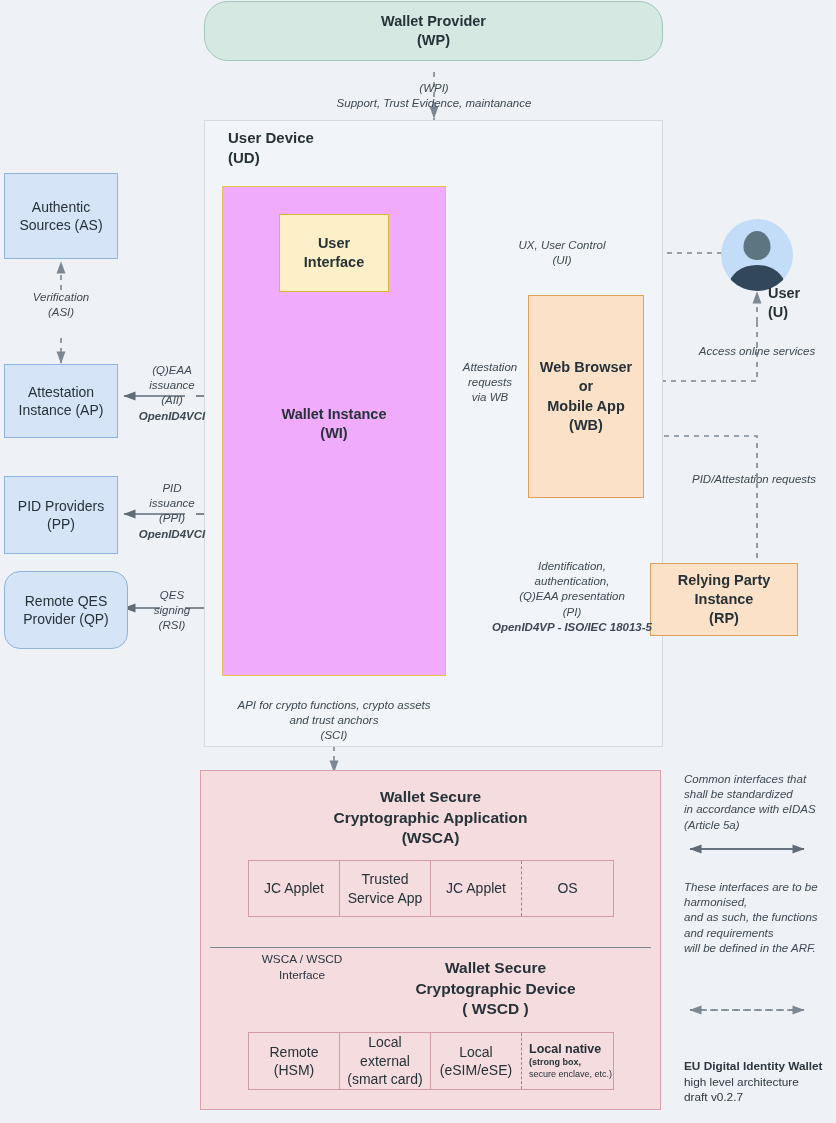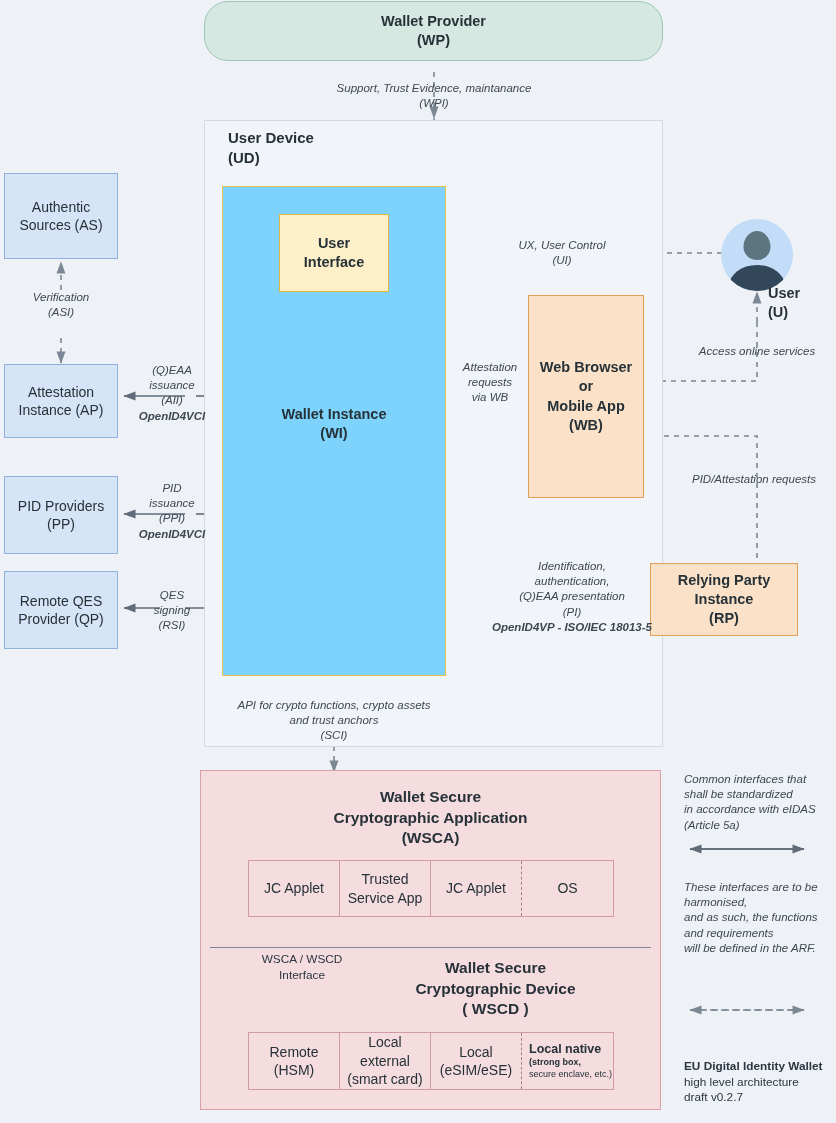--- a/index.html
+++ b/index.html
@@ -11,21 +11,21 @@
     overflow:hidden;
   }
   #stage{position:relative;width:836px;height:1123px;}
   .box{position:absolute;box-sizing:border-box;display:flex;flex-direction:column;
        align-items:center;justify-content:center;text-align:center;}
   .lbl{display:block;line-height:1.32;}
 
   
   .blue{background:#d6e4f7;border:1px solid #8fb3dd;}
   .green{background:#d5e8e2;border:1px solid #9ec7ba;}
-  .yellow{background:#7dd3fc;border:1px solid #e8c44d;}
+  .yellow{background:#f0abfc;border:1px solid #e8c44d;}
   .yellow-in{background:#fdf0c9;border:1px solid #e0b63a;}
   .orange{background:#fae1c8;border:1px solid #e0a05a;}
   .orange-rp{background:#fae1c8;border:1px solid #e0a05a;}
   .pink{background:#f4dcdf;border:1px solid #d9a0aa;}
   .pink-sub{background:#f4dcdf;border:1px solid #d19aa4;}
   .plain{background:#f1f4f8;border:1px solid #d4dae2;}
 
   .ttl{font-weight:bold;font-size:14.5px;}
   .ttl-sm{font-weight:normal;font-size:14px;}
   .ttl-lg{font-weight:bold;font-size:15.5px;}
@@ -105,22 +105,22 @@
       <line x1="804" y1="1010" x2="690" y2="1010" stroke-dasharray="6,5" marker-end="url(#ah)"></line>
     </g>
   </svg>
 
   <div class="box green" style="left:204px;top:1px;width:459px;height:60px;border-radius:24px;">
     <span class="lbl ttl">Wallet Provider</span>
     <span class="lbl ttl">(WP)</span>
   </div>
 
   <div class="note c" style="left:304px;top:81px;width:260px;">
+    <span class="lbl">(WPI)</span>
     <span class="lbl">Support, Trust Evidence, maintanance</span>
-    <span class="lbl">(WPI)</span>
   </div>
 
   <div class="box plain" style="left:204px;top:120px;width:459px;height:627px;"></div>
   <div class="ud-title">
     <span class="lbl">User Device</span>
     <span class="lbl">(UD)</span>
   </div>
 
   <div class="box yellow" style="left:222px;top:186px;width:224px;height:490px;justify-content:flex-start;padding-top:218px;">
     <span class="lbl ttl">Wallet Instance</span>
@@ -183,21 +183,21 @@
     <span class="lbl ttl-sm">(PP)</span>
   </div>
 
   <div class="note c" style="left:128px;top:481px;width:88px;">
     <span class="lbl">PID</span>
     <span class="lbl">issuance</span>
     <span class="lbl">(PPI)</span>
     <span class="lbl" style="font-weight:bold;">OpenID4VCI</span>
   </div>
 
-  <div class="box blue" style="left:4px;top:571px;width:114px;height:78px;">
+  <div class="box blue" style="left:4px;top:571px;width:124px;height:78px;border-radius:16px;">
     <span class="lbl ttl-sm">Remote QES</span>
     <span class="lbl ttl-sm">Provider (QP)</span>
   </div>
 
   <div class="note c" style="left:128px;top:588px;width:88px;">
     <span class="lbl">QES</span>
     <span class="lbl">signing</span>
     <span class="lbl">(RSI)</span>
   </div>
 

